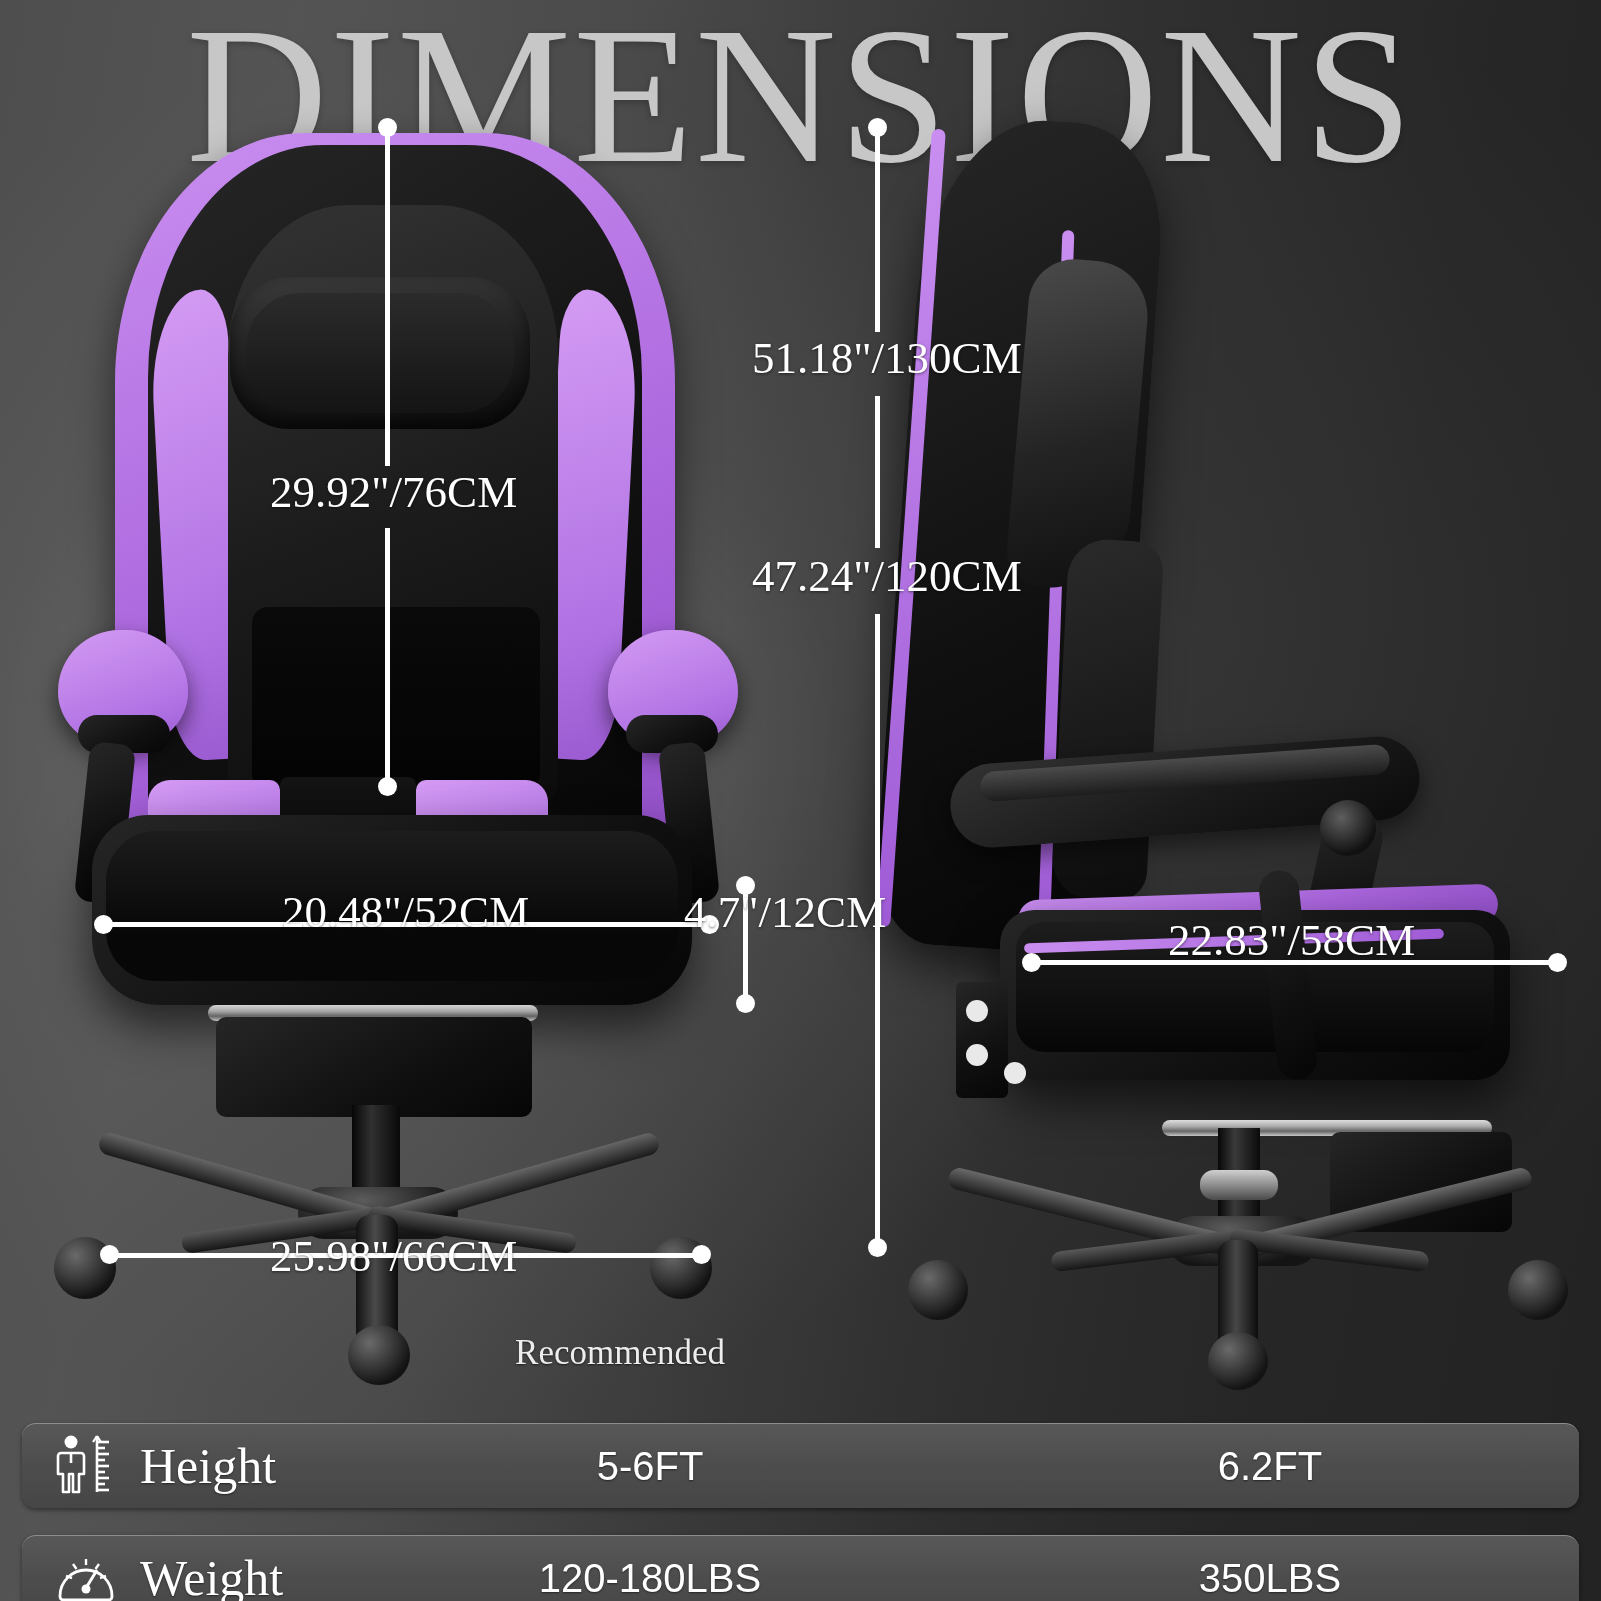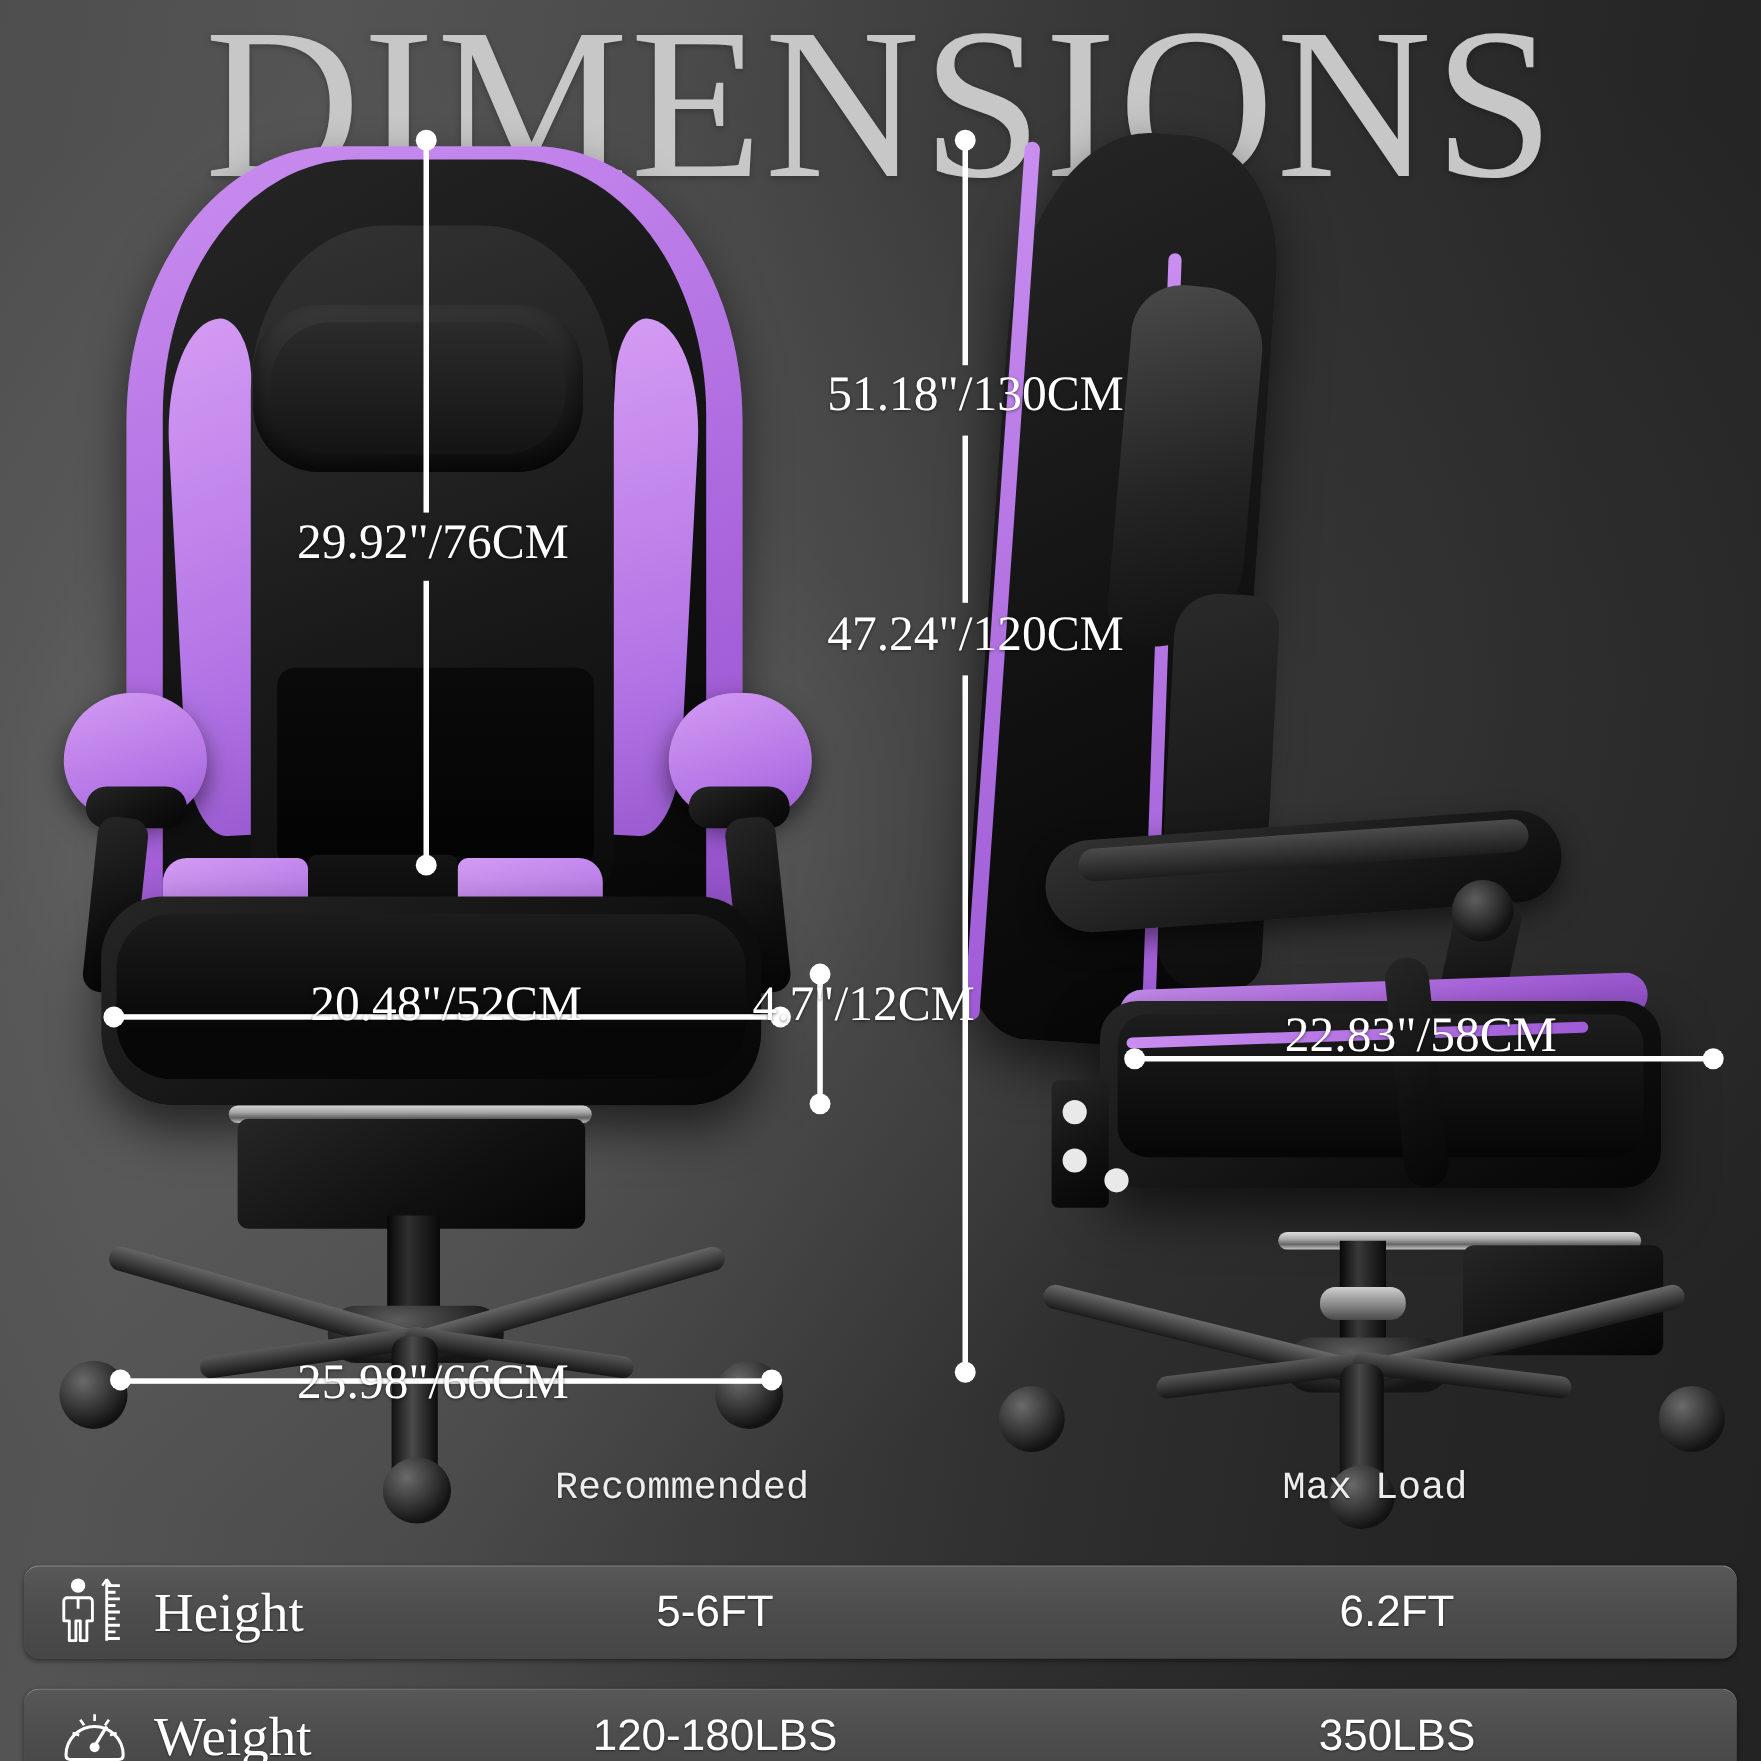--- a/index.html
+++ b/index.html
@@ -48,21 +48,21 @@
     text-shadow:0 1px 3px rgba(0,0,0,.55);
     letter-spacing:0px;
   }
   
   #table-area{
     position:absolute;left:0;bottom:0;width:1601px;height:276px;
   }
   .col-head{
     position:absolute;top:8px;
     color:#ededed;font-size:35px;
-    font-family:Liberation Mono, monospace;
+    font-family:Liberation Serif, serif;
     white-space:nowrap;text-align:center;
     text-shadow:0 1px 2px rgba(0,0,0,.6);
   }
   .trow{
     position:absolute;left:22px;width:1557px;height:84px;
     border-radius:14px;
     background:linear-gradient(180deg,#585858 0%,#4d4d4d 48%,#464646 100%);
     border-top:1px solid #8d8d8d;
     box-shadow:0 2px 5px rgba(0,0,0,.45);
     margin-top:36px;
@@ -296,21 +296,20 @@
     <div class="hline" style="left:1440px;top:960px;width:120px;"></div>
     <div class="hline" style="left:1160px;top:960px;width:280px;"></div>
     <div class="dot" style="left:1022px;top:953px;"></div>
     <div class="dot" style="left:1548px;top:953px;"></div>
     <div class="dim-label" style="left:1168px;top:914px;">22.83"/58CM</div>
   </div>
 
   <div id="table-area">
 
     <div class="col-head" style="left:420px;width:400px;">Recommended</div>
-    <div class="col-head" style="left:1050px;width:400px;">Max Load</div>
 
     <div class="trow" style="top:62px;">
       <span class="row-icon">
         <svg width="60" height="62" viewBox="0 0 60 62" fill="none" stroke="#ffffff" stroke-width="2.6">
           <circle cx="16" cy="9" r="6.5" fill="#ffffff" stroke="none"></circle>
           <path d="M6 20 h20 a3 3 0 0 1 3 3 v18 h-5 v18 h-6 v-18 h-4 v18 h-6 v-18 h-5 v-18 a3 3 0 0 1 3 -3z" fill="none" stroke="#ffffff" stroke-width="2.6" stroke-linejoin="round"></path>
           <line x1="16" y1="20" x2="16" y2="30"></line>
           <line x1="42" y1="3" x2="42" y2="59"></line>
           <path d="M42 3 l-4 6 M42 3 l4 6" stroke-width="2.2"></path>
           <line x1="42" y1="9" x2="54" y2="9"></line>

